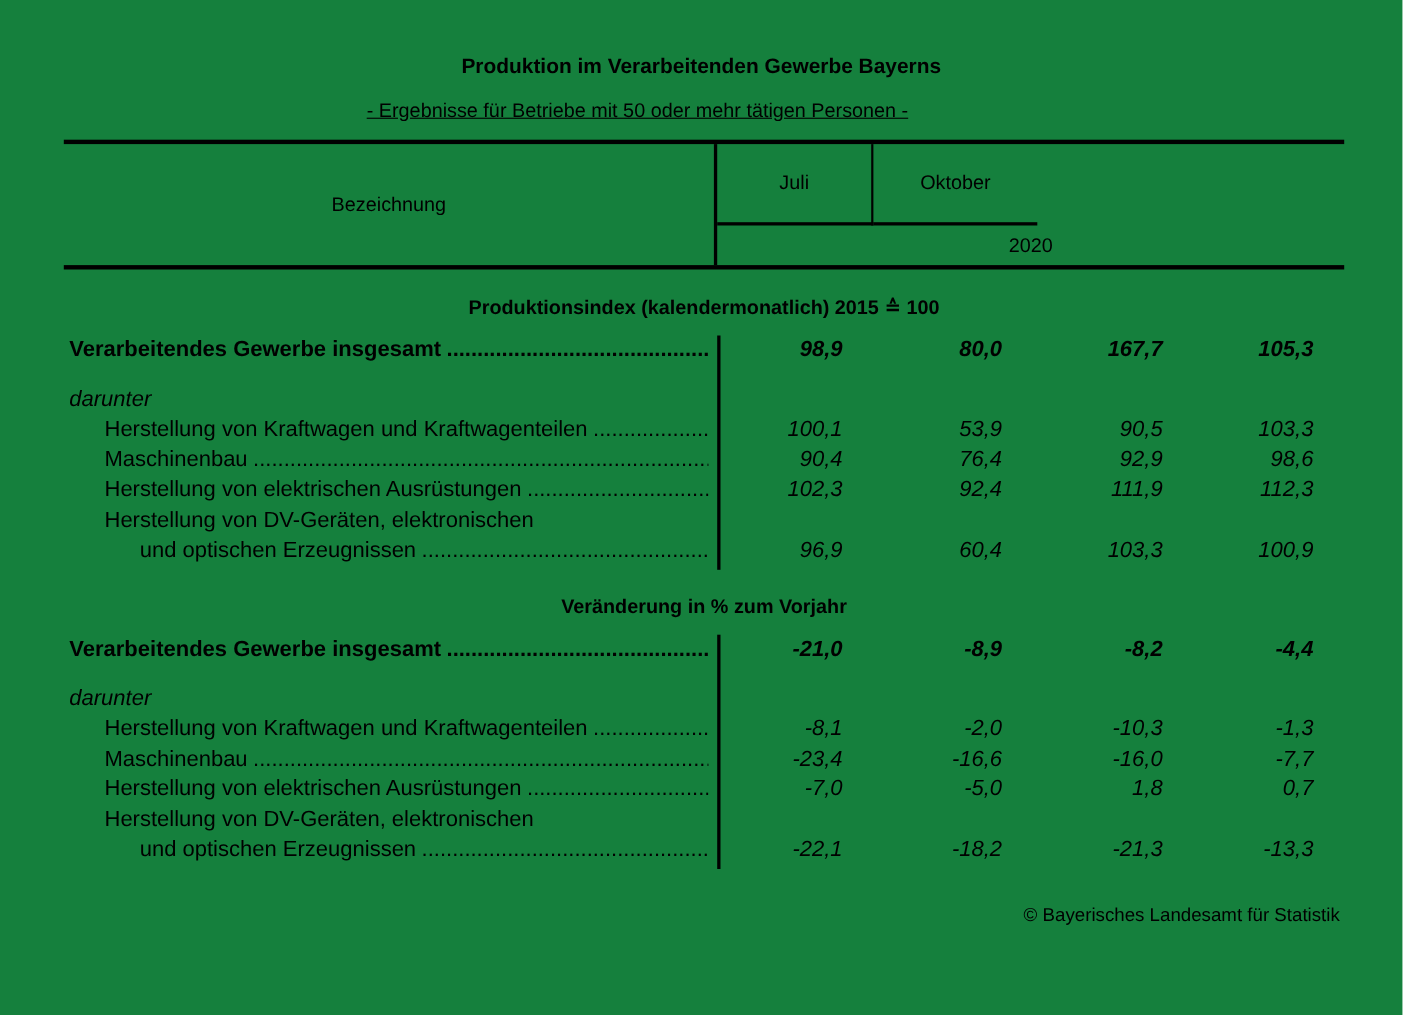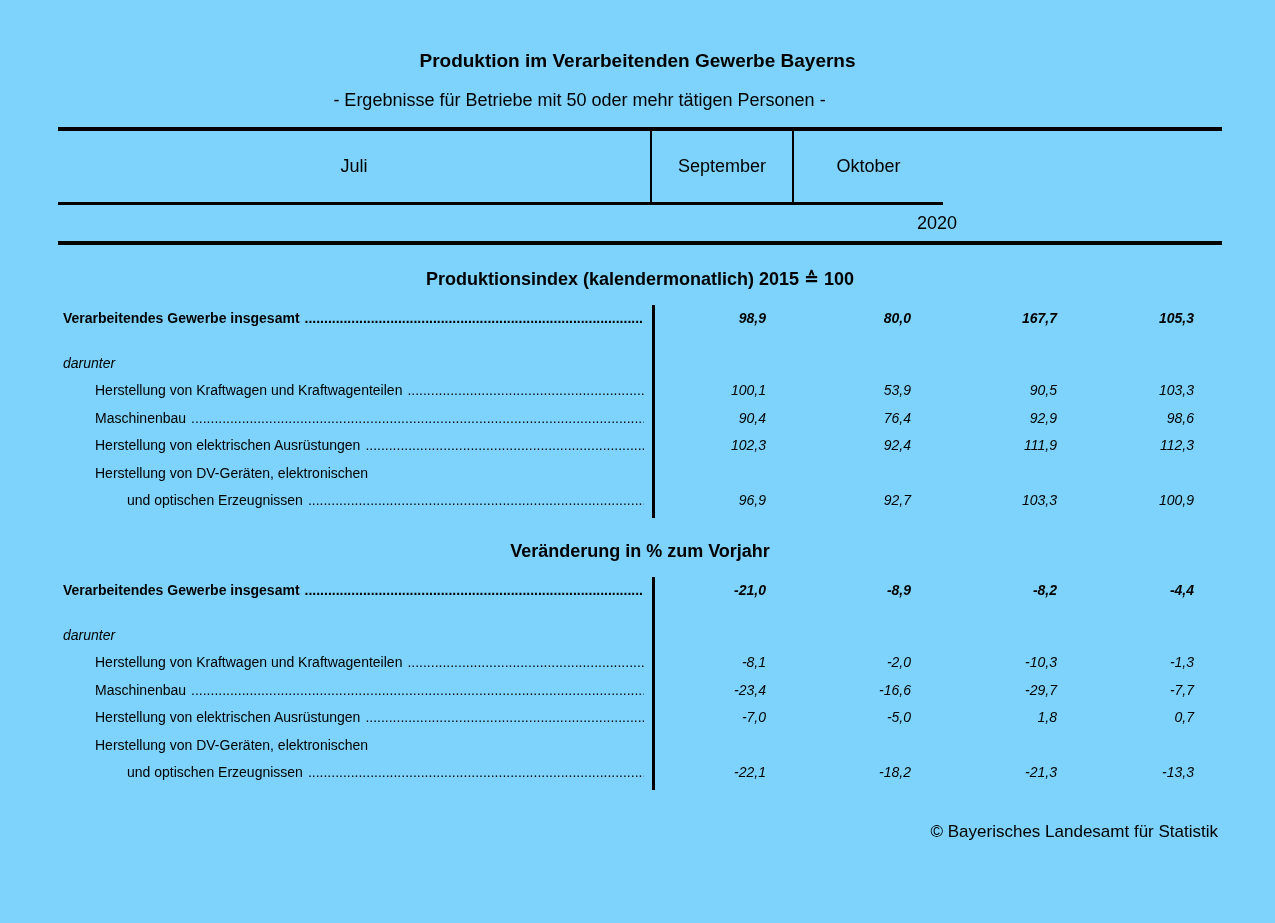--- a/index.html
+++ b/index.html
@@ -1,21 +1,21 @@
 <!DOCTYPE html>
 <html><head>
 <meta charset="utf-8">
 <style>
   * { margin: 0; padding: 0; box-sizing: border-box; }
   html, body { background: #fff; }
   .page {
     position: relative;
     width: 1275px;
     height: 923px;
-    background: #7dd3fc;
+    background: #15803d;
     color: #000000;
     font-family: "Liberation Sans", "DejaVu Sans", sans-serif;
     font-size: 18px;
     overflow: hidden;
   }
   .title {
     position: absolute;
     top: 50px;
     left: 0;
     width: 1275px;
@@ -23,20 +23,21 @@
     font-size: 19px;
     font-weight: bold;
   }
   .subtitle {
     position: absolute;
     top: 90px;
     left: 0;
     width: 1159px;
     text-align: center;
     font-size: 18px;
+    text-decoration: underline;
   }
   
   .header-table {
     position: absolute;
     left: 58px;
     top: 127px;
     width: 1164px;
     border-top: 4px solid #000;
     border-bottom: 4px solid #000;
     display: grid;
@@ -90,21 +91,21 @@
     top: 0;
     width: 3px;
     height: 213px;
     background: #000;
   }
   .row {
     display: grid;
     grid-template-columns: 594px 142px 149px 147px 132px;
     height: 27.5px;
     line-height: 27.5px;
-    font-size: 14px;
+    font-size: 20px;
   }
   .row.total { font-weight: bold; margin-top: 6px; }
   .row.group { margin-top: 17px; font-style: italic; }
   .lbl {
     display: flex;
     overflow: hidden;
     padding-right: 8px;
     white-space: nowrap;
   }
   .row.total .lbl, .row.group .lbl { padding-left: 5px; }
@@ -135,22 +136,24 @@
 </style>
 </head>
 <body>
 
 <div class="page">
 
   <div class="title">Produktion im Verarbeitenden Gewerbe Bayerns</div>
   <div class="subtitle">- Ergebnisse für Betriebe mit 50 oder mehr tätigen Personen -</div>
 
   <div class="header-table">
+    <div class="cell-bezeichnung">
+      <span>Bezeichnung</span>
+    </div>
     <div class="cell-month mr">Juli</div>
-    <div class="cell-month mr">September</div>
     <div class="cell-month">Oktober</div>
     <div class="cell-year">2020</div>
   </div>
 
   <section class="tsec" style="top:266px">
     <div class="sec-heading">Produktionsindex (kalendermonatlich) 2015 ≙ 100</div>
     <div class="rows">
       <div class="vdivider"></div>
     <div class="row total">
           <div class="lbl">
@@ -209,21 +212,21 @@
           <div class="val c2"></div>
           <div class="val c3"></div>
           <div class="val c4"></div>
         </div>
         <div class="row item-cont">
           <div class="lbl">
             <span>und optischen Erzeugnissen</span>
             <span class="leader">........................................................................................................................................................</span>
           </div>
           <div class="val c1">96,9</div>
-          <div class="val c2">92,7</div>
+          <div class="val c2">60,4</div>
           <div class="val c3">103,3</div>
           <div class="val c4">100,9</div>
         </div>
       </div>
   </section>
 
   <section class="tsec" style="top:538px">
     <div class="sec-heading">Veränderung in % zum Vorjahr</div>
     <div class="rows">
       <div class="vdivider"></div>
@@ -256,21 +259,21 @@
           <div class="val c3">-10,3</div>
           <div class="val c4">-1,3</div>
         </div>
         <div class="row item">
           <div class="lbl">
             <span>Maschinenbau</span>
             <span class="leader">........................................................................................................................................................</span>
           </div>
           <div class="val c1">-23,4</div>
           <div class="val c2">-16,6</div>
-          <div class="val c3">-29,7</div>
+          <div class="val c3">-16,0</div>
           <div class="val c4">-7,7</div>
         </div>
         <div class="row item">
           <div class="lbl">
             <span>Herstellung von elektrischen Ausrüstungen</span>
             <span class="leader">........................................................................................................................................................</span>
           </div>
           <div class="val c1">-7,0</div>
           <div class="val c2">-5,0</div>
           <div class="val c3">1,8</div>

